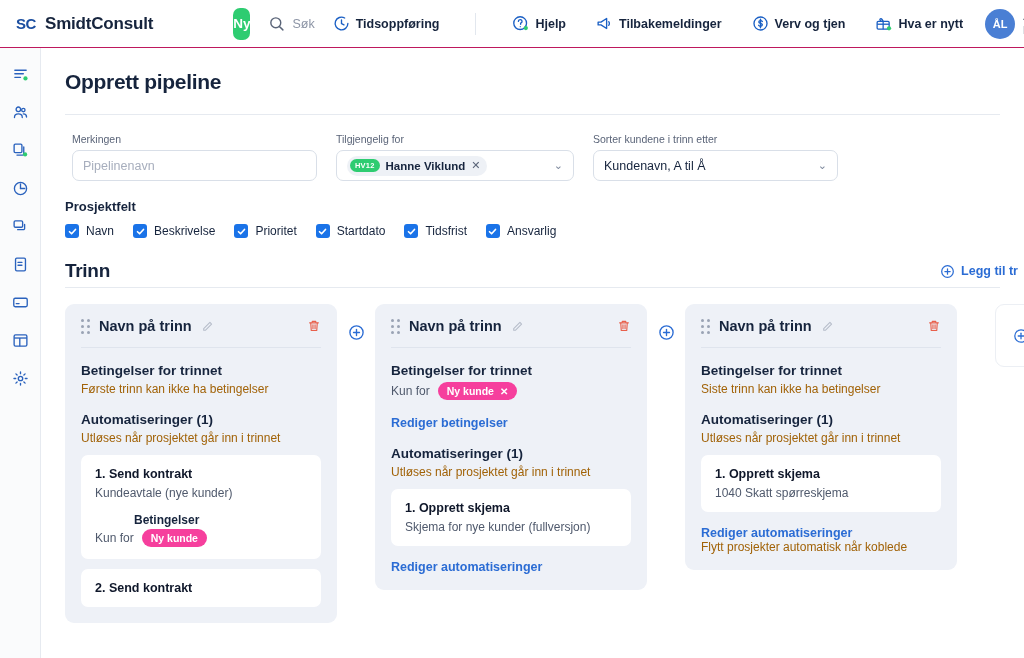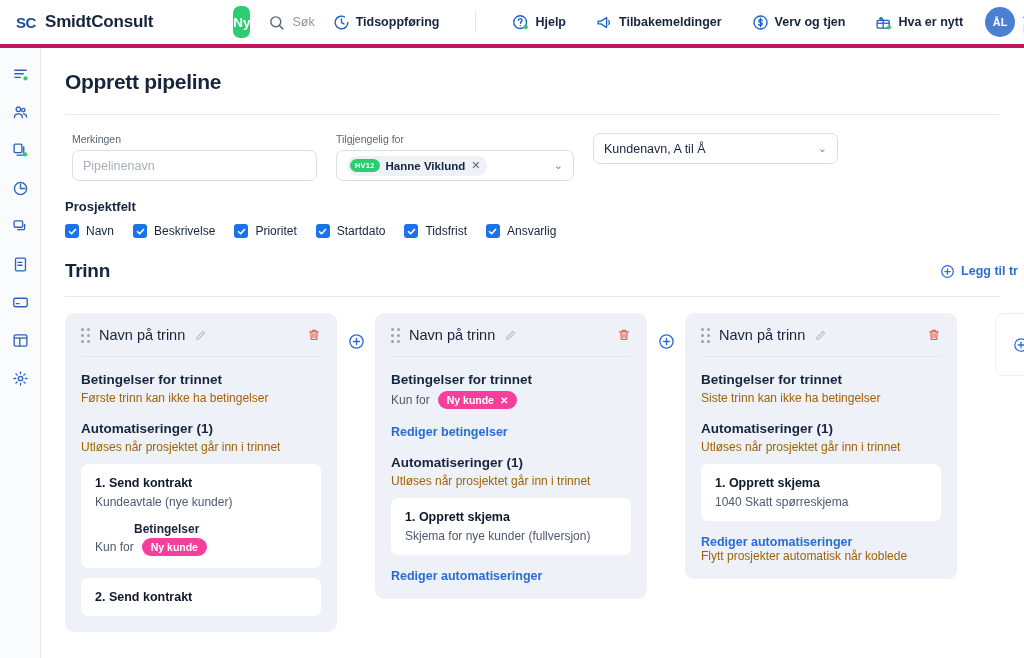--- a/index.html
+++ b/index.html
@@ -9,21 +9,21 @@
     background: #ffffff;
     color: #16243d;
     overflow: hidden;
   }
 
   
   .topbar {
     height: 48px; width: 1024px;
     display: flex; align-items: center;
     background: #ffffff;
-    border-bottom: 4px solid #be185d;
+    border-bottom: 1px solid #be185d;
     position: relative;
   }
   .brand { display: flex; align-items: center; gap: 9px; padding-left: 16px; }
   .brand-mark {
     font-size: 15px; font-weight: bold; color: #1b4ea0; letter-spacing: -0.4px;
   }
   .brand-name { font-size: 17px; font-weight: bold; color: #16243d; letter-spacing: -0.2px; }
 
   .ny-btn {
     margin-left: 80px;
@@ -132,21 +132,21 @@
     width: 14px; height: 14px; border-radius: 3px; background: #1a73e8;
     display: flex; align-items: center; justify-content: center;
     flex: 0 0 14px;
   }
   .cb svg { width: 9px; height: 9px; }
   .cb-label { font-size: 12px; color: #16243d; }
 
   
   .trinn-head {
     display: flex; align-items: center; justify-content: space-between;
-    margin-bottom: 14px;
+    margin-bottom: 5px;
   }
   .trinn-title { font-size: 19px; font-weight: bold; letter-spacing: -0.3px; }
   .link-add {
     display: flex; align-items: center; gap: 6px;
     color: #2b6cd4; font-size: 12.5px; font-weight: bold;
     cursor: pointer; white-space: nowrap;
     position: absolute; right: -18px;
   }
   .trinn-head-rel { position: relative; }
   .hr2 { height: 1px; background: #e6eaf0; margin-bottom: 16px; }
@@ -160,21 +160,21 @@
   }
   .step-card {
     width: 272px; flex: 0 0 272px;
     background: #eef1f7;
     border-radius: 9px;
     padding: 14px 16px 16px 16px;
   }
   .step-head { display: flex; align-items: center; gap: 9px; }
   .grip { display: grid; grid-template-columns: 3px 3px; gap: 3px; cursor: grab; }
   .grip i { width: 3px; height: 3px; border-radius: 50%; background: #9aa3b4; display: block; }
-  .step-name { font-size: 14.5px; font-weight: normal; color: #16243d; }
+  .step-name { font-size: 14.5px; font-weight: bold; color: #16243d; }
   .pencil { color: #b6bdca; cursor: pointer; display: flex; }
   .trash { margin-left: auto; cursor: pointer; display: flex; }
   .step-divider { height: 1px; background: #dfe4ed; margin: 13px 0 15px 0; }
 
   .blk-title { font-size: 13.5px; font-weight: bold; color: #16243d; margin-bottom: 4px; }
   .blk-sub { font-size: 12px; color: #a16207; }
   .mt16 { margin-top: 16px; }
   .mt14 { margin-top: 14px; }
 
   .kunde-row { display: flex; align-items: center; gap: 8px; margin-top: 2px; }
@@ -395,20 +395,21 @@
             <span class="person-chip">
               <span class="chip-badge">HV12</span>
               <span class="chip-name">Hanne Viklund</span>
               <span class="chip-x">✕</span>
             </span>
             <span class="caret">⌄</span>
           </div>
         </div>
 
         <div class="field f3">
+          <span class="flabel">Sorter kundene i trinn etter</span>
           <div class="fctl sel">
             <span class="sel-val">Kundenavn, A til Å</span>
             <span class="caret">⌄</span>
           </div>
         </div>
       </div>
 
       <div class="sec-title">Prosjektfelt</div>
       <div class="cb-row">
 

